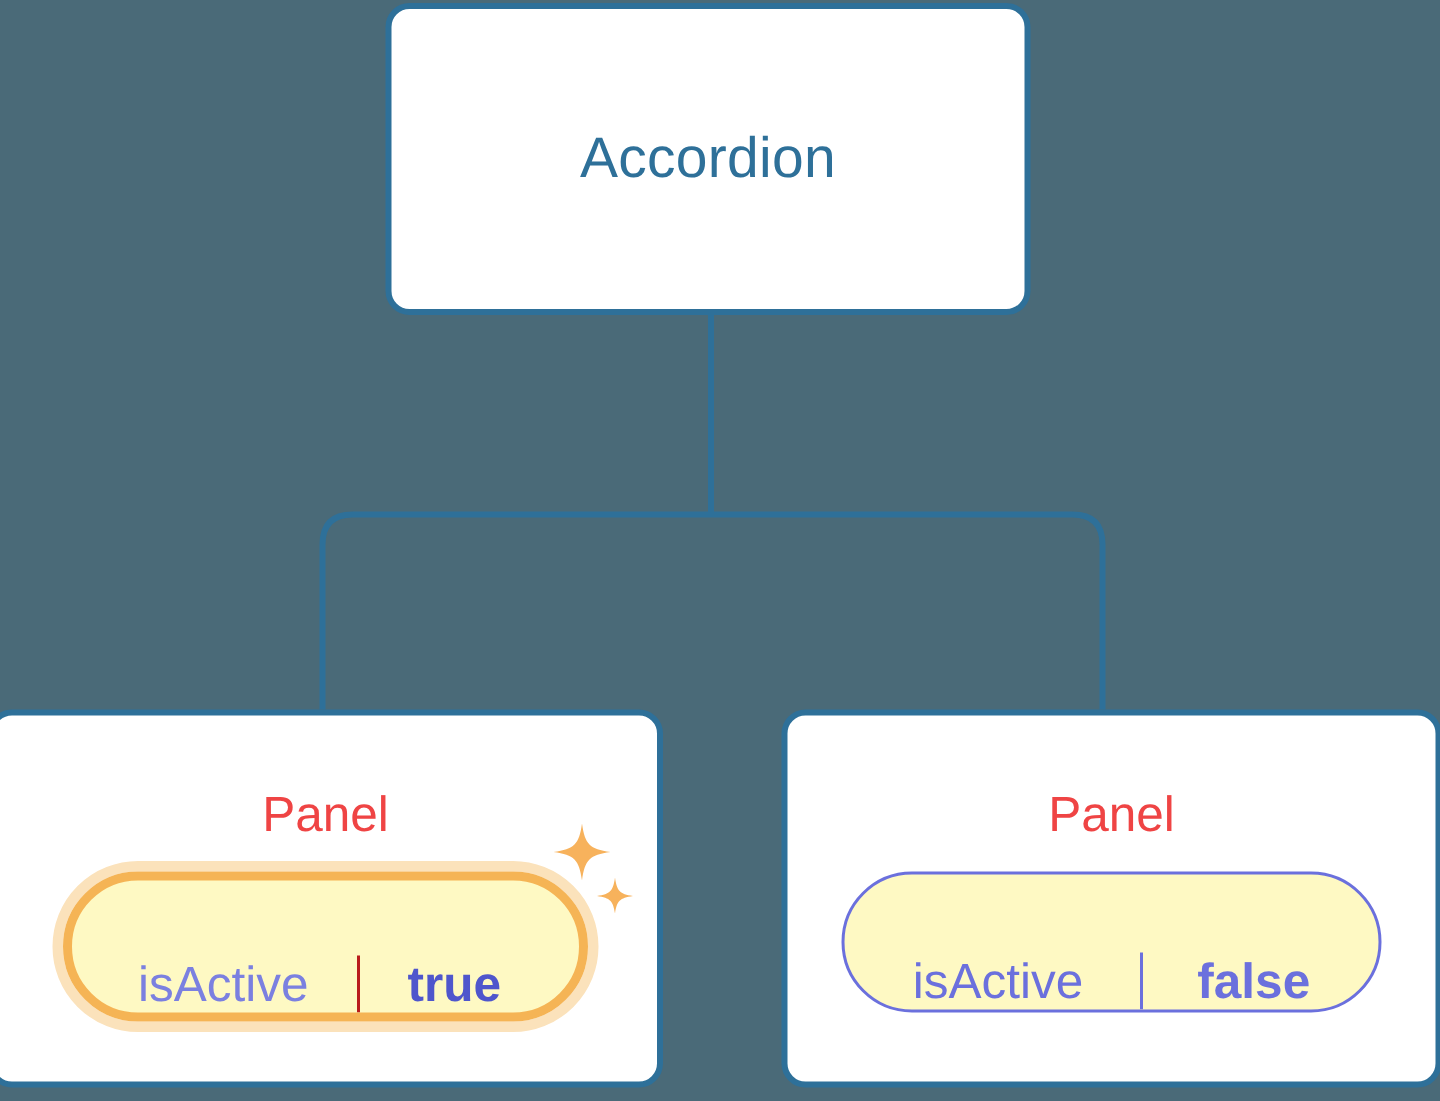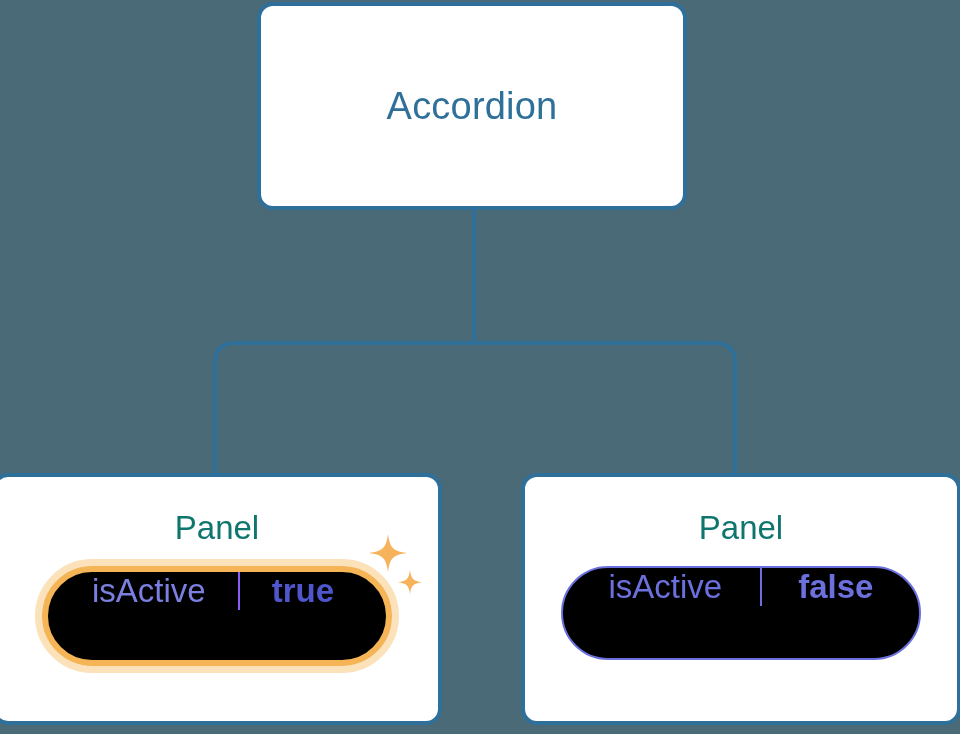--- a/index.html
+++ b/index.html
@@ -68,38 +68,39 @@
   }
   .card-panel-left {
     left: -8px;
     width: 450px;
   }
   .card-panel-right {
     left: 521px;
     width: 440px;
   }
   .panel-title {
-    color: #0f766e;
+    color: #ef4444;
     font-size: 33px;
     font-weight: 400;
     line-height: 1;
     white-space: nowrap;
+    margin-top: 15px;
   }
 
   
   .pill-wrap {
     position: relative;
     margin-top: 22px;
   }
   .pill {
     display: flex;
-    align-items: flex-start;
+    align-items: flex-end;
     border-radius: 999px;
     box-sizing: border-box;
-    background: #000000;
+    background: #fef9c3;
     overflow: hidden;
   }
   .pill-cell {
     display: flex;
     align-items: center;
     justify-content: center;
     box-sizing: border-box;
     white-space: nowrap;
   }
 
@@ -142,21 +143,21 @@
     padding: 0 32px 0 44px;
     font-size: 33px;
     color: #7b80e0;
     font-weight: 400;
   }
   .pill-highlight .pill-val {
     padding: 0 52px 0 32px;
     font-size: 33px;
     color: #4f56cc;
     font-weight: 700;
-    border-left: 2px solid #8b5cf6;
+    border-left: 2px solid #b91c1c;
   }
 
   
   .sparkles {
     position: absolute;
     right: -44px;
     top: -36px;
     width: 70px;
     height: 80px;
     pointer-events: none;

